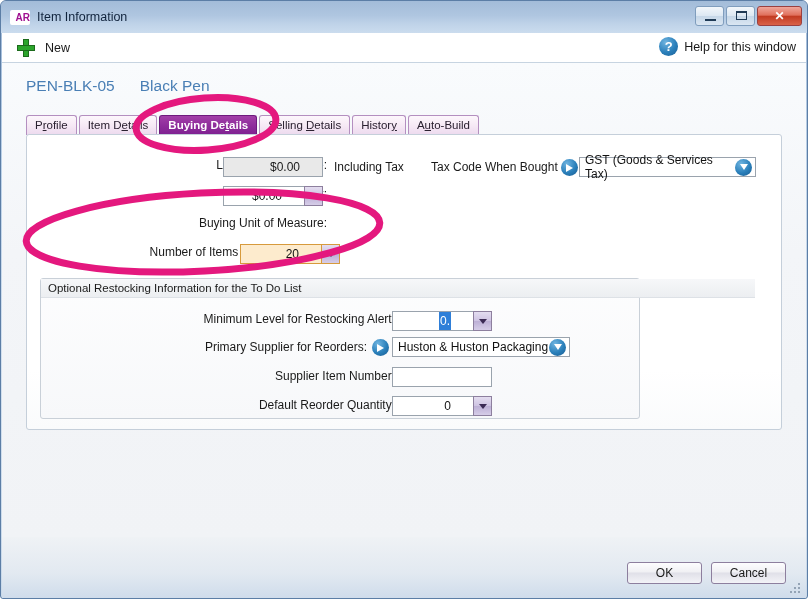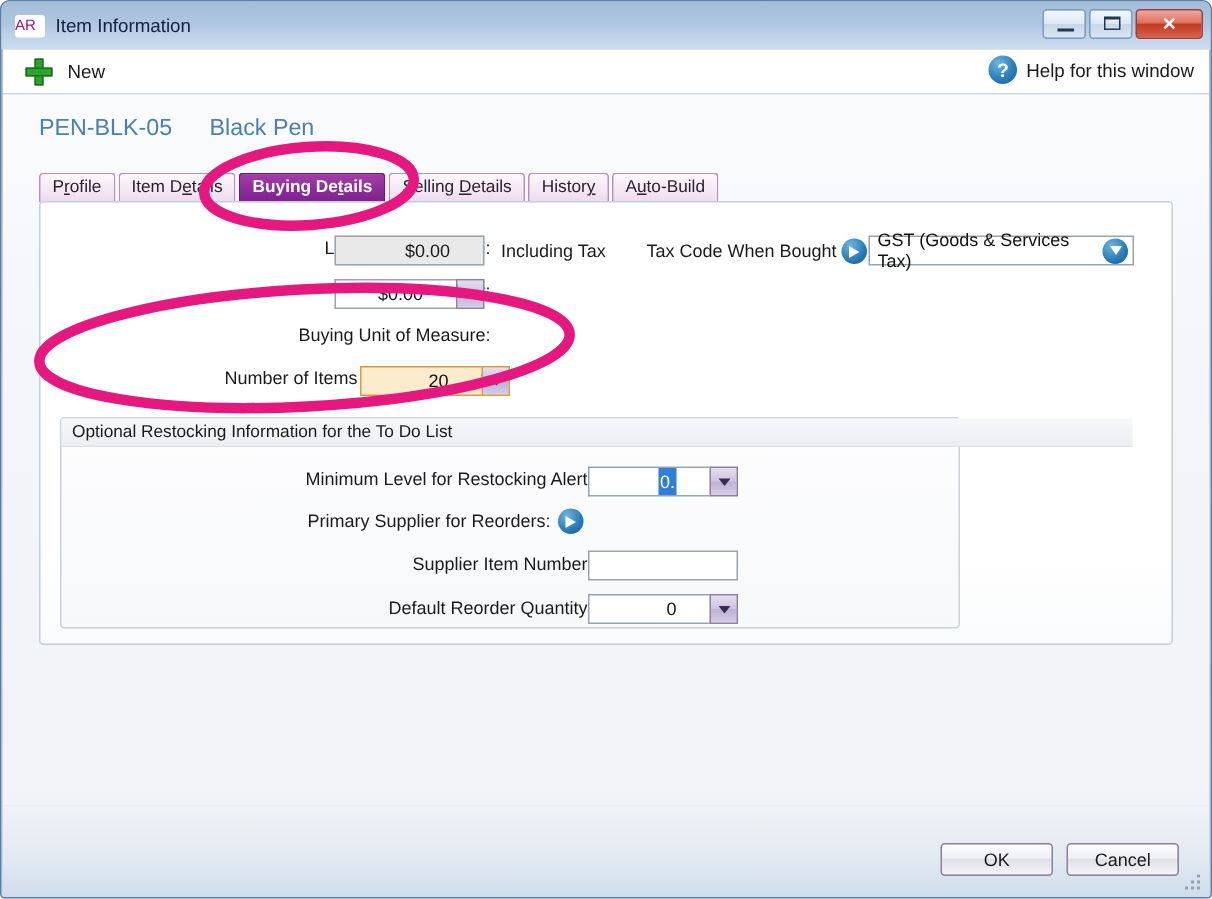--- a/index.html
+++ b/index.html
@@ -33,23 +33,23 @@
     display: flex;
     align-items: center;
   }
   #app-badge {
     margin-left: 9px;
     width: 20px; height: 15px;
     background: #ffffff;
     border-radius: 2px;
     color: #a01090;
     font-size: 10px;
-    font-weight: normal;
+    font-weight: bold;
     line-height: 15px;
-    text-align: left;
+    text-align: right;
     letter-spacing: 0px;
   }
   #title-text {
     margin-left: 7px;
     font-size: 12.5px;
     color: #10233c;
   }
   .winbtns {
     position: absolute;
     right: 5px; top: 5px;
@@ -478,20 +478,24 @@
           <div class="inp right" style="width:81px;">
               <span class="seltext">0.</span>
             </div>
           <div class="ddbtn"></div>
         </div>
 
         <div class="row" style="left:0; top:61px; width:326px; justify-content:flex-end;">
           <span class="flabel">Primary Supplier for Reorders:</span>
         </div>
         <div class="bluearrow" style="position:absolute; left:331px; top:60px;"></div>
+        <div class="wide-combo" style="position:absolute; left:351px; top:58px; width:178px;">
+          <span>Huston &amp; Huston Packaging</span>
+          <span class="bluedrop"></span>
+        </div>
 
         <div class="row" style="left:0; top:90px; width:354px; justify-content:flex-end;">
           <span class="flabel">Supplier Item Number:</span>
         </div>
         <div class="inp" style="position:absolute; left:351px; top:88px; width:100px;"></div>
 
         <div class="row" style="left:0; top:119px; width:354px; justify-content:flex-end;">
           <span class="flabel">Default Reorder Quantity:</span>
         </div>
         <div class="combo" style="position:absolute; left:351px; top:117px;">

